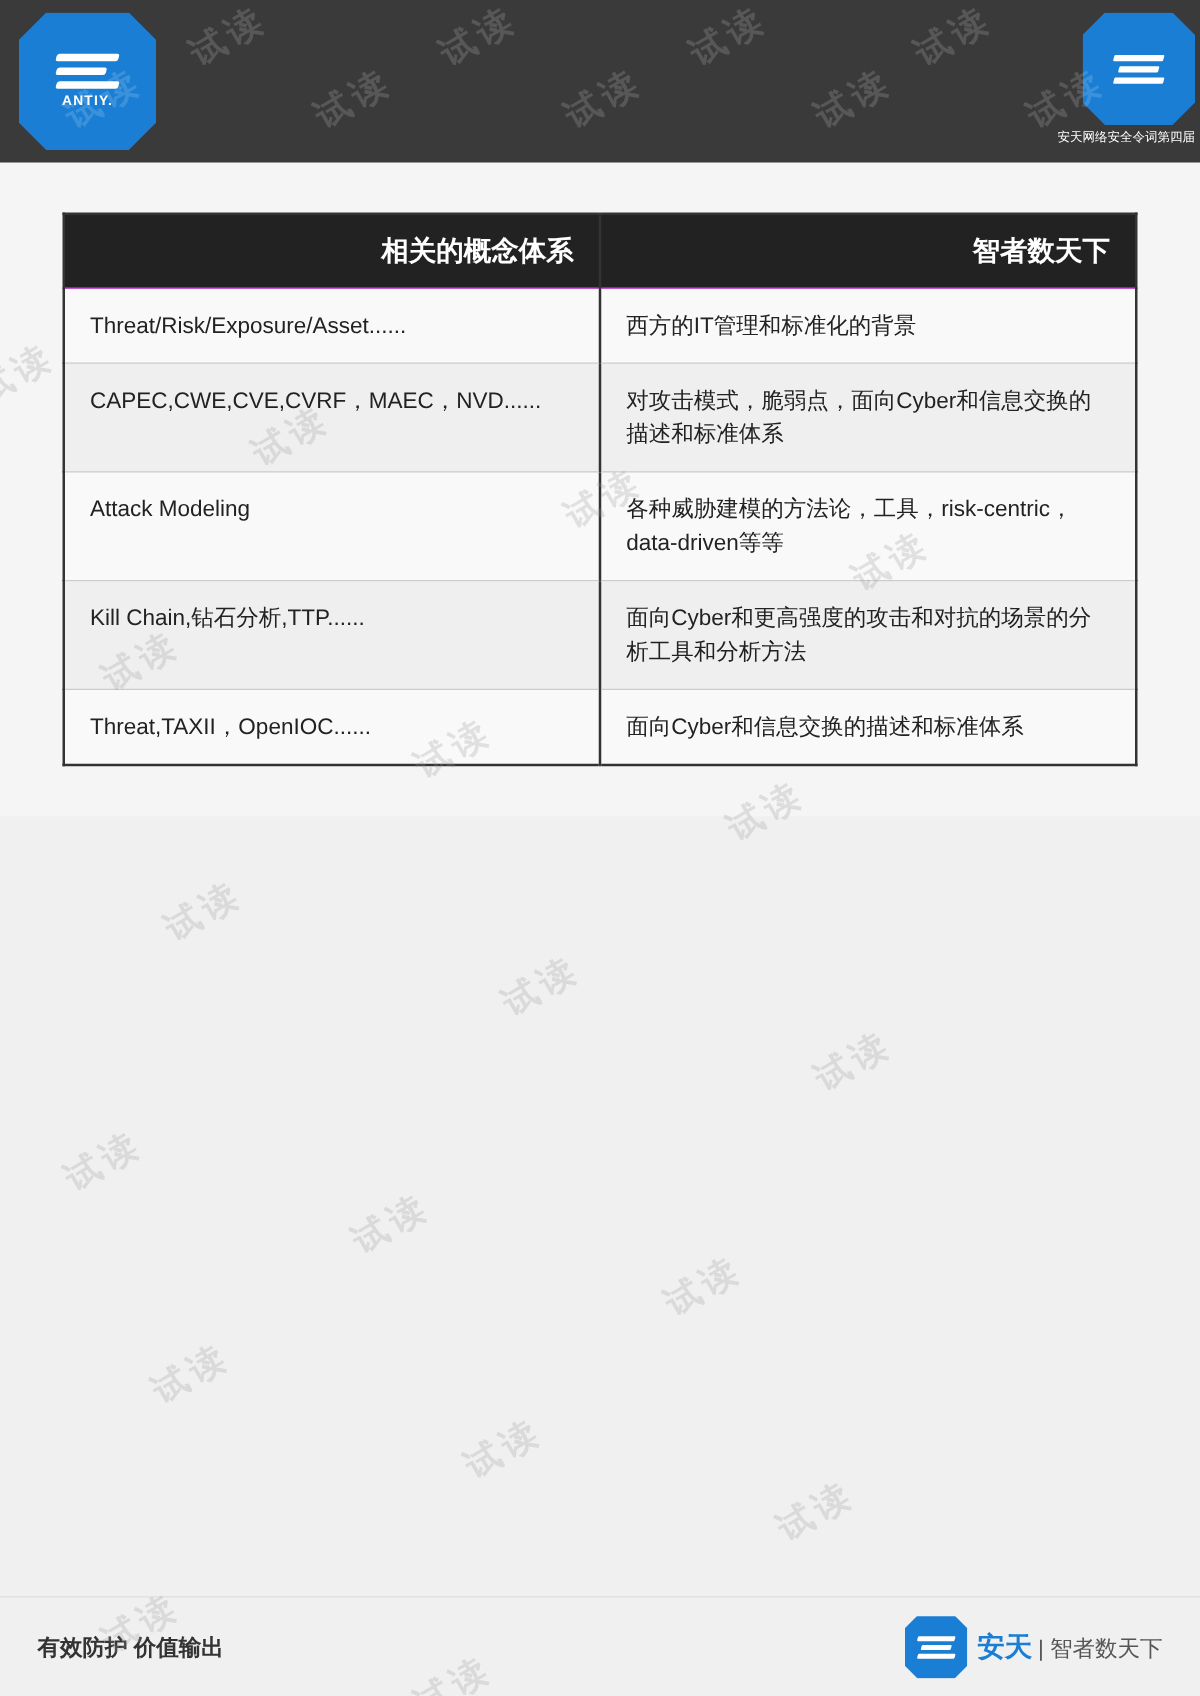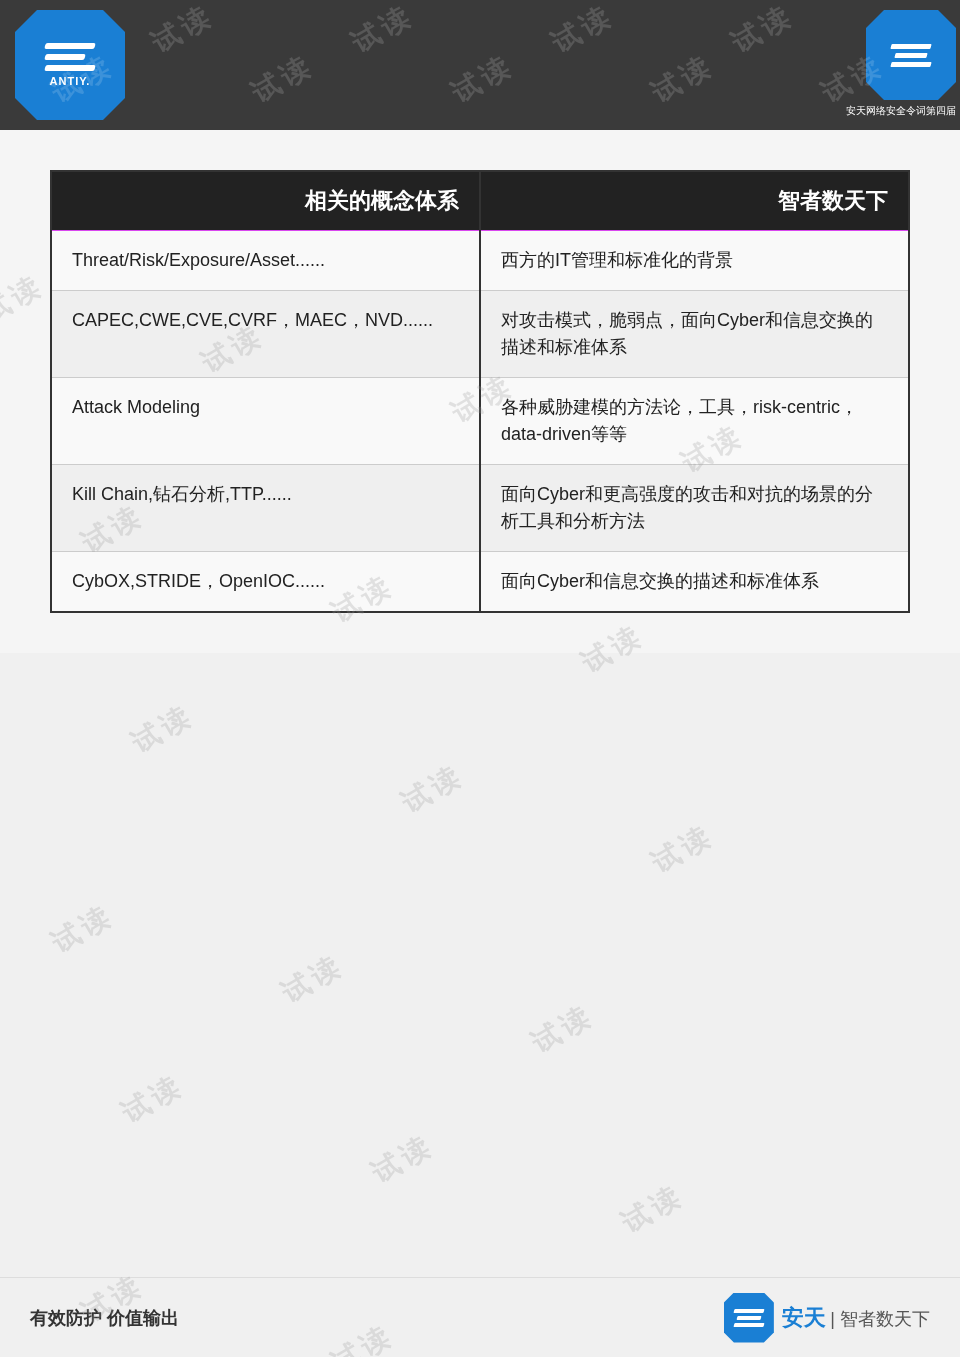--- a/index.html
+++ b/index.html
@@ -327,21 +327,21 @@
         </tr>
         <tr>
           <td class="col1">Attack Modeling</td>
           <td>各种威胁建模的方法论，工具，risk-centric，data-driven等等</td>
         </tr>
         <tr>
           <td class="col1">Kill Chain,钻石分析,TTP......</td>
           <td>面向Cyber和更高强度的攻击和对抗的场景的分析工具和分析方法</td>
         </tr>
         <tr>
-          <td class="col1">CybOX,STRIDE，OpenIOC......</td>
+          <td class="col1">Threat,TAXII，OpenIOC......</td>
           <td>面向Cyber和信息交换的描述和标准体系</td>
         </tr>
       </tbody>
   </table>
 </div>
 
 <div class="footer">
   <div class="footer-text">有效防护 价值输出</div>
   <div class="footer-logo">
     <div class="footer-logo-icon">

